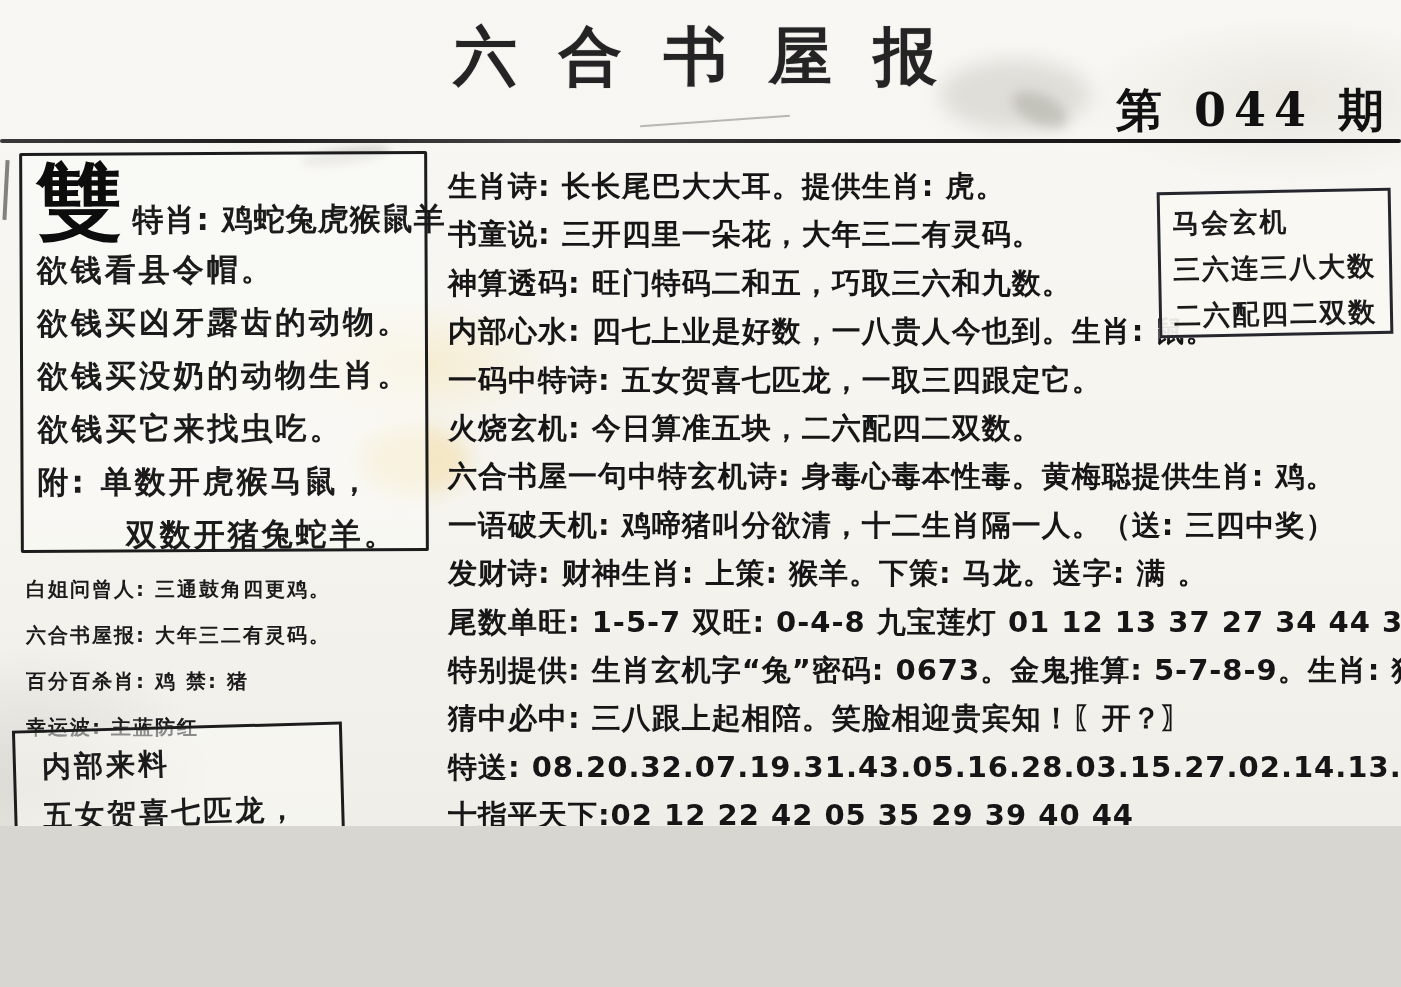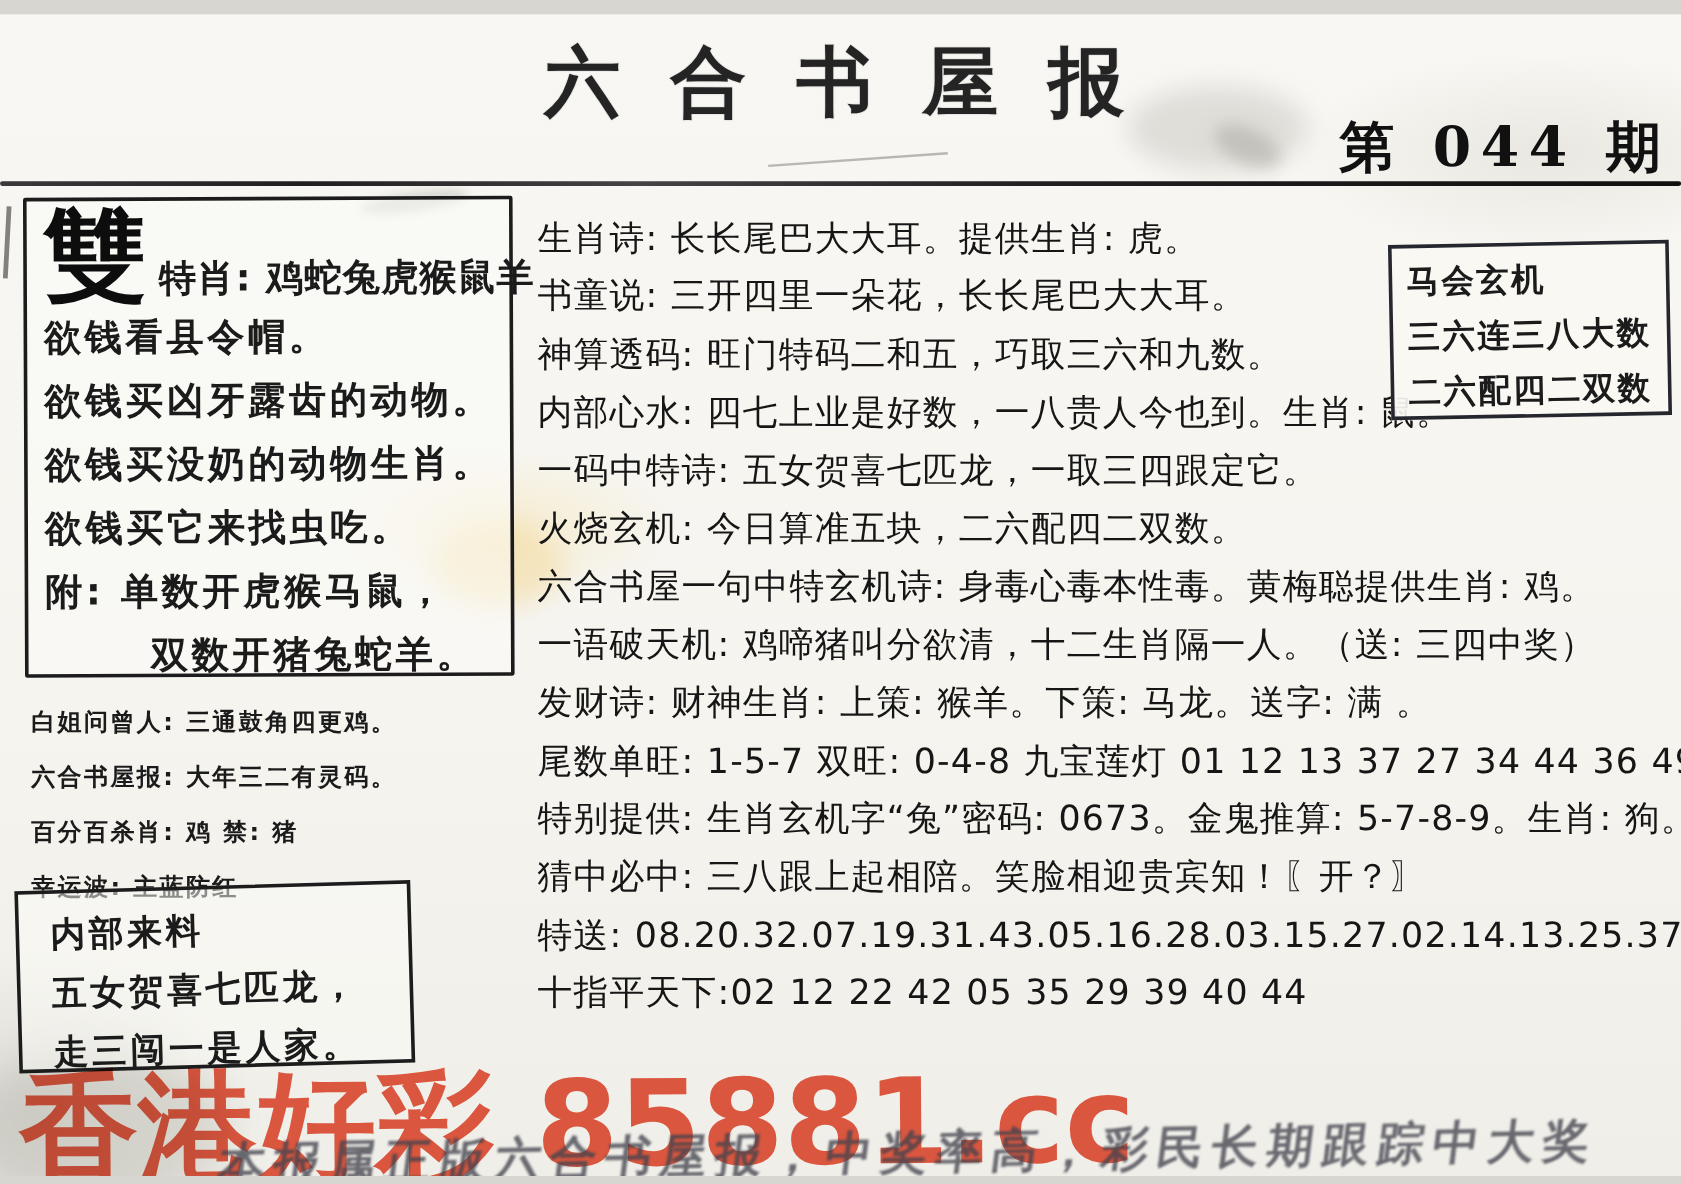--- a/index.html
+++ b/index.html
@@ -2,22 +2,22 @@
 <html><head>
 <meta charset="utf-8">
 <style>
   html,body{margin:0;padding:0;}
   body{
     font-family:"DejaVu Sans","Liberation Sans",sans-serif;
     background:#d8d6d0;
   }
   .page{
     position:relative;
-    width:1401px;height:968px;
-    margin:12px auto;
+    width:1401px;height:826px;
+    margin:0 auto;
     background:
       radial-gradient(ellipse 300px 120px at 92% 12%, #e9e7e0 0%, rgba(233,231,224,0) 70%),
       radial-gradient(ellipse 260px 200px at 2% 95%, #dcdad4 0%, rgba(220,218,212,0) 70%),
       radial-gradient(ellipse 200px 90px at 30% 44%, rgba(246,226,170,.45) 0%, rgba(246,226,170,0) 70%),
       linear-gradient(180deg,#f8f7f3 0%, #f5f4ef 60%, #efeee8 100%);
     overflow:hidden;
     color:#1b1b1b;
   }
   .cjk{font-weight:bold;}
   .page-title{
@@ -62,21 +62,21 @@
     position:absolute;left:14px;top:726px;width:330px;height:152px;
     border:3px solid #1c1c1c;
     transform:rotate(-1.6deg);
     padding:10px 0 0 26px;box-sizing:border-box;
     background:rgba(252,251,248,.5);
   }
   .ib-line{font-size:29px;font-weight:bold;line-height:49px;letter-spacing:3px;white-space:nowrap;}
   
   .main-col{position:absolute;left:448px;top:162px;width:950px;}
   .m-line{
-    font-size:29px;font-weight:normal;height:48.4px;line-height:48.4px;
+    font-size:29px;font-weight:bold;height:48.4px;line-height:48.4px;
     letter-spacing:1px;white-space:nowrap;color:#161616;
   }
   
   .right-box{
     position:absolute;left:1158px;top:190px;width:234px;height:146px;
     border:3px solid #26262e;
     transform:rotate(-1.1deg);
     padding:6px 0 0 12px;box-sizing:border-box;
     background:rgba(248,247,243,.92);
   }
@@ -143,21 +143,21 @@
   </div>
 
   <div class="inner-box">
     <div class="ib-line">内部来料</div>
     <div class="ib-line">五女贺喜七匹龙，</div>
     <div class="ib-line">走三闯一是人家。</div>
   </div>
 
   <div class="main-col">
     <div class="m-line">生肖诗: 长长尾巴大大耳。提供生肖: 虎。</div>
-    <div class="m-line">书童说: 三开四里一朵花，长长尾巴大大耳。</div>
+    <div class="m-line">书童说: 三开四里一朵花，大年三二有灵码。</div>
     <div class="m-line">神算透码: 旺门特码二和五，巧取三六和九数。</div>
     <div class="m-line">内部心水: 四七上业是好数，一八贵人今也到。生肖: 鼠。</div>
     <div class="m-line">一码中特诗: 五女贺喜七匹龙，一取三四跟定它。</div>
     <div class="m-line">火烧玄机: 今日算准五块，二六配四二双数。</div>
     <div class="m-line">六合书屋一句中特玄机诗: 身毒心毒本性毒。黄梅聪提供生肖: 鸡。</div>
     <div class="m-line">一语破天机: 鸡啼猪叫分欲清，十二生肖隔一人。（送: 三四中奖）</div>
     <div class="m-line">发财诗: 财神生肖: 上策: 猴羊。下策: 马龙。送字: 满 。</div>
     <div class="m-line">尾数单旺: 1-5-7 双旺: 0-4-8 九宝莲灯 01 12 13 37 27 34 44 36 49。</div>
     <div class="m-line">特别提供: 生肖玄机字“兔”密码: 0673。金鬼推算: 5-7-8-9。生肖: 狗。</div>
     <div class="m-line">猜中必中: 三八跟上起相陪。笑脸相迎贵宾知！〖开？〗</div>

